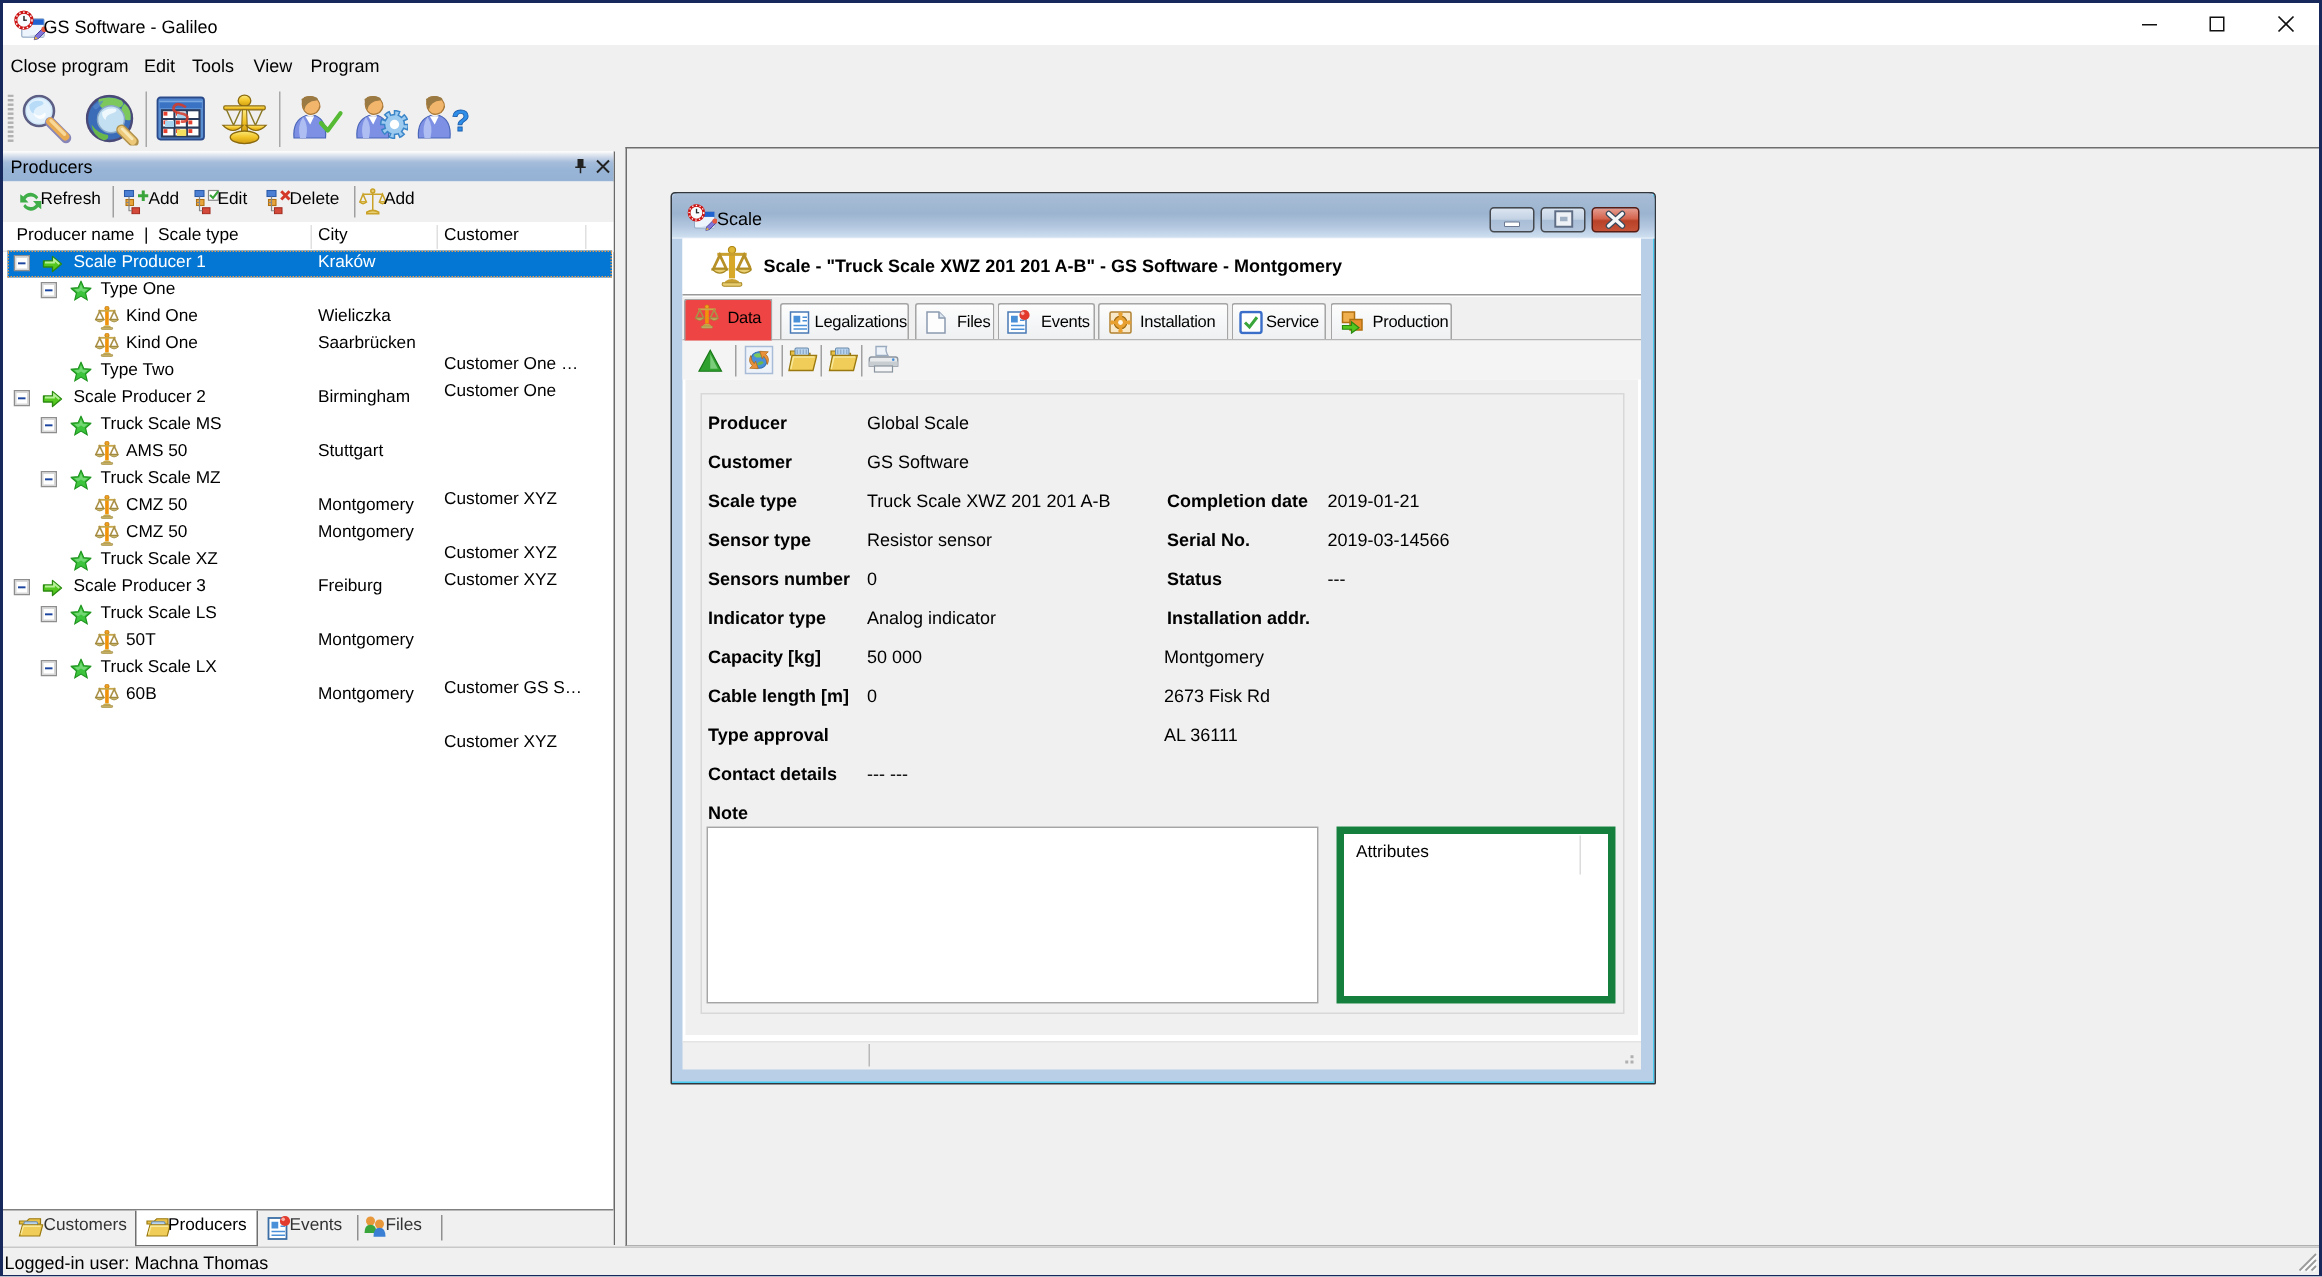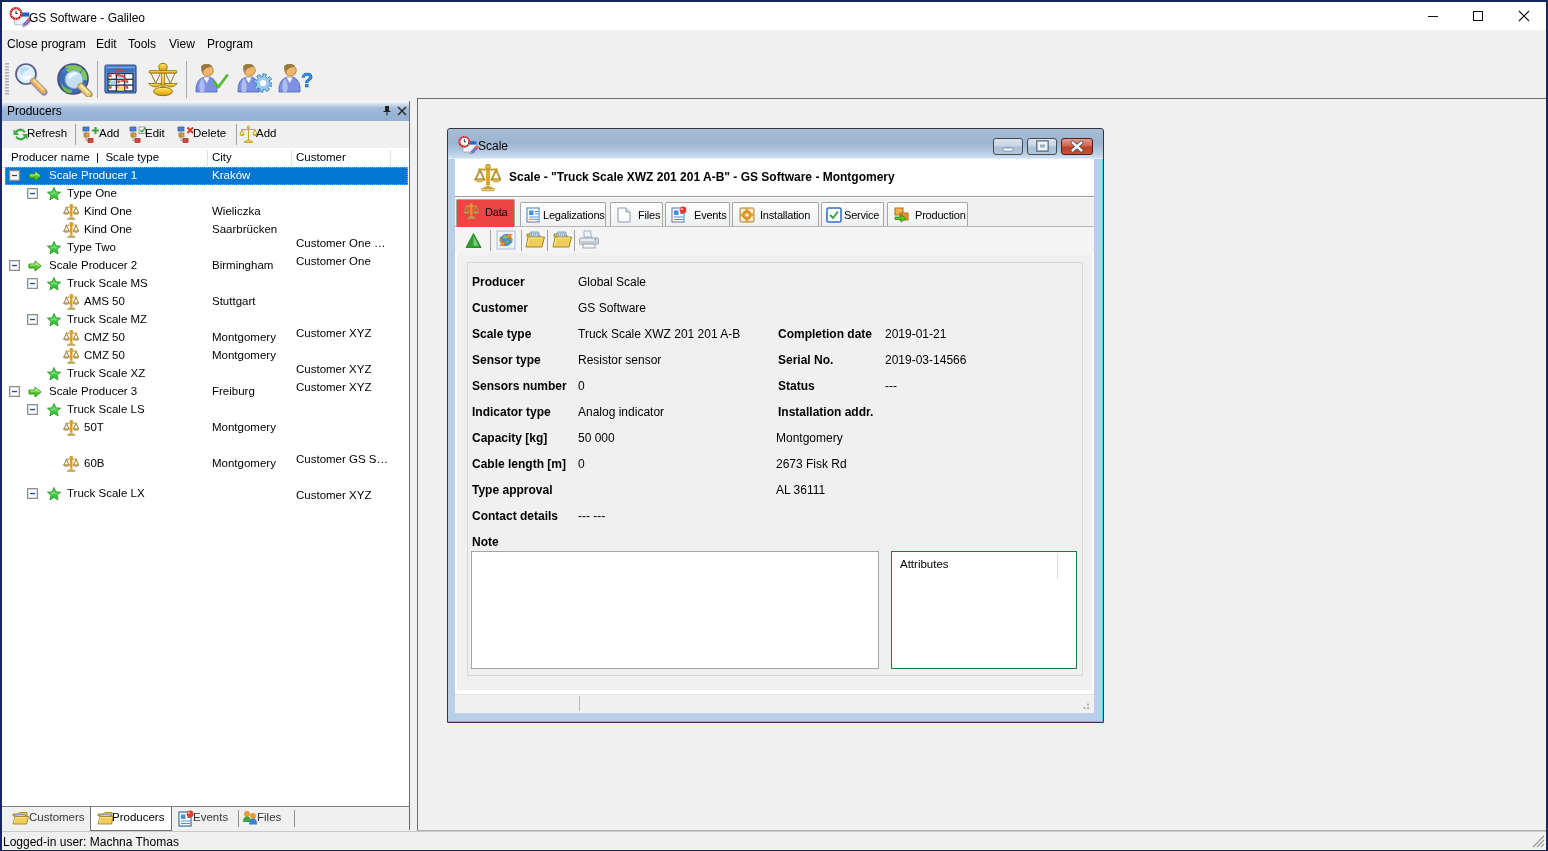--- a/index.html
+++ b/index.html
@@ -44,21 +44,21 @@
 #dlg-tabs { position:absolute; left:0; top:39px; width:639px; height:29px; background:#f0f0f0; border-bottom:1px solid #b5b5b5; }
 .dtab { position:absolute; bottom:0; height:24px; border:1px solid #a5a5a5; border-bottom:none; border-radius:2px 2px 0 0; background:linear-gradient(#fdfdfd,#eef0f2); font-size:11px; letter-spacing:-0.2px; white-space:nowrap; }
 .dtab.active { height:28px; bottom:-1px; background:#ef4444; z-index:2; }
 .dtab .ic { position:absolute; left:5px; top:4px; }
 #dlg-tools { position:absolute; left:0; top:68px; width:639px; height:26px; background:#f4f4f4; }
 .dtsep { position:absolute; top:3px; width:1px; height:21px; background:#a0a0a0; }
 #dlg-form { position:absolute; left:12px; top:103px; width:616px; height:414px; background:#f0f0f0; border:1px solid #d8d8d8; }
 .fl { position:absolute; font-weight:bold; font-size:12px; left:4px; line-height:14px; }
 .fv { position:absolute; font-size:12px; line-height:14px; }
 #note { position:absolute; left:3px; top:288px; width:408px; height:118px; background:#fff; border:1px solid #a5a5a5; }
-#attrs { position:absolute; left:423px; top:288px; width:186px; height:118px; background:#fff; border:1px solid #15803d; }
+#attrs { position:absolute; left:423px; top:288px; width:186px; height:118px; background:#fff; border:5px solid #15803d; }
 #attrs .t { position:absolute; left:8px; top:6px; font-size:11.5px; }
 #attrs .colsep { position:absolute; right:18px; top:1px; width:1px; height:26px; background:#dcdcdc; }
 #dlg-status { position:absolute; left:7px; top:565px; width:639px; height:19px; background:#f0f0f0; border-top:1px solid #e4e4e4; }
 svg { display:block; }
 </style>
 </head>
 <body>
 <svg width="0" height="0" style="position:absolute">
 <defs>
 <g id="exp">
@@ -461,21 +461,21 @@
         <div class="lbl" style="left:65px;">Truck Scale LS</div>
       </div>
       <div class="trow" style="top:252px;">
         <svg class="abs" style="left:61px;top:1px" width="16" height="16">
             <use href="#scale-sm"></use>
           </svg>
         <div class="lbl" style="left:82px;">50T</div>
         <div class="city">Montgomery</div>
         <div class="cust">Customer GS S…</div>
       </div>
-      <div class="trow" style="top:270px;margin-top:48px;">
+      <div class="trow" style="top:270px;">
         <svg class="abs" style="left:25px;top:3px" width="11" height="11">
             <use href="#exp"></use>
           </svg>
         <svg class="abs" style="left:45px;top:2px" width="14" height="14">
             <use href="#star"></use>
           </svg>
         <div class="lbl" style="left:65px;">Truck Scale LX</div>
       </div>
       <div class="trow" style="top:288px;">
         <svg class="abs" style="left:61px;top:1px" width="16" height="16">

